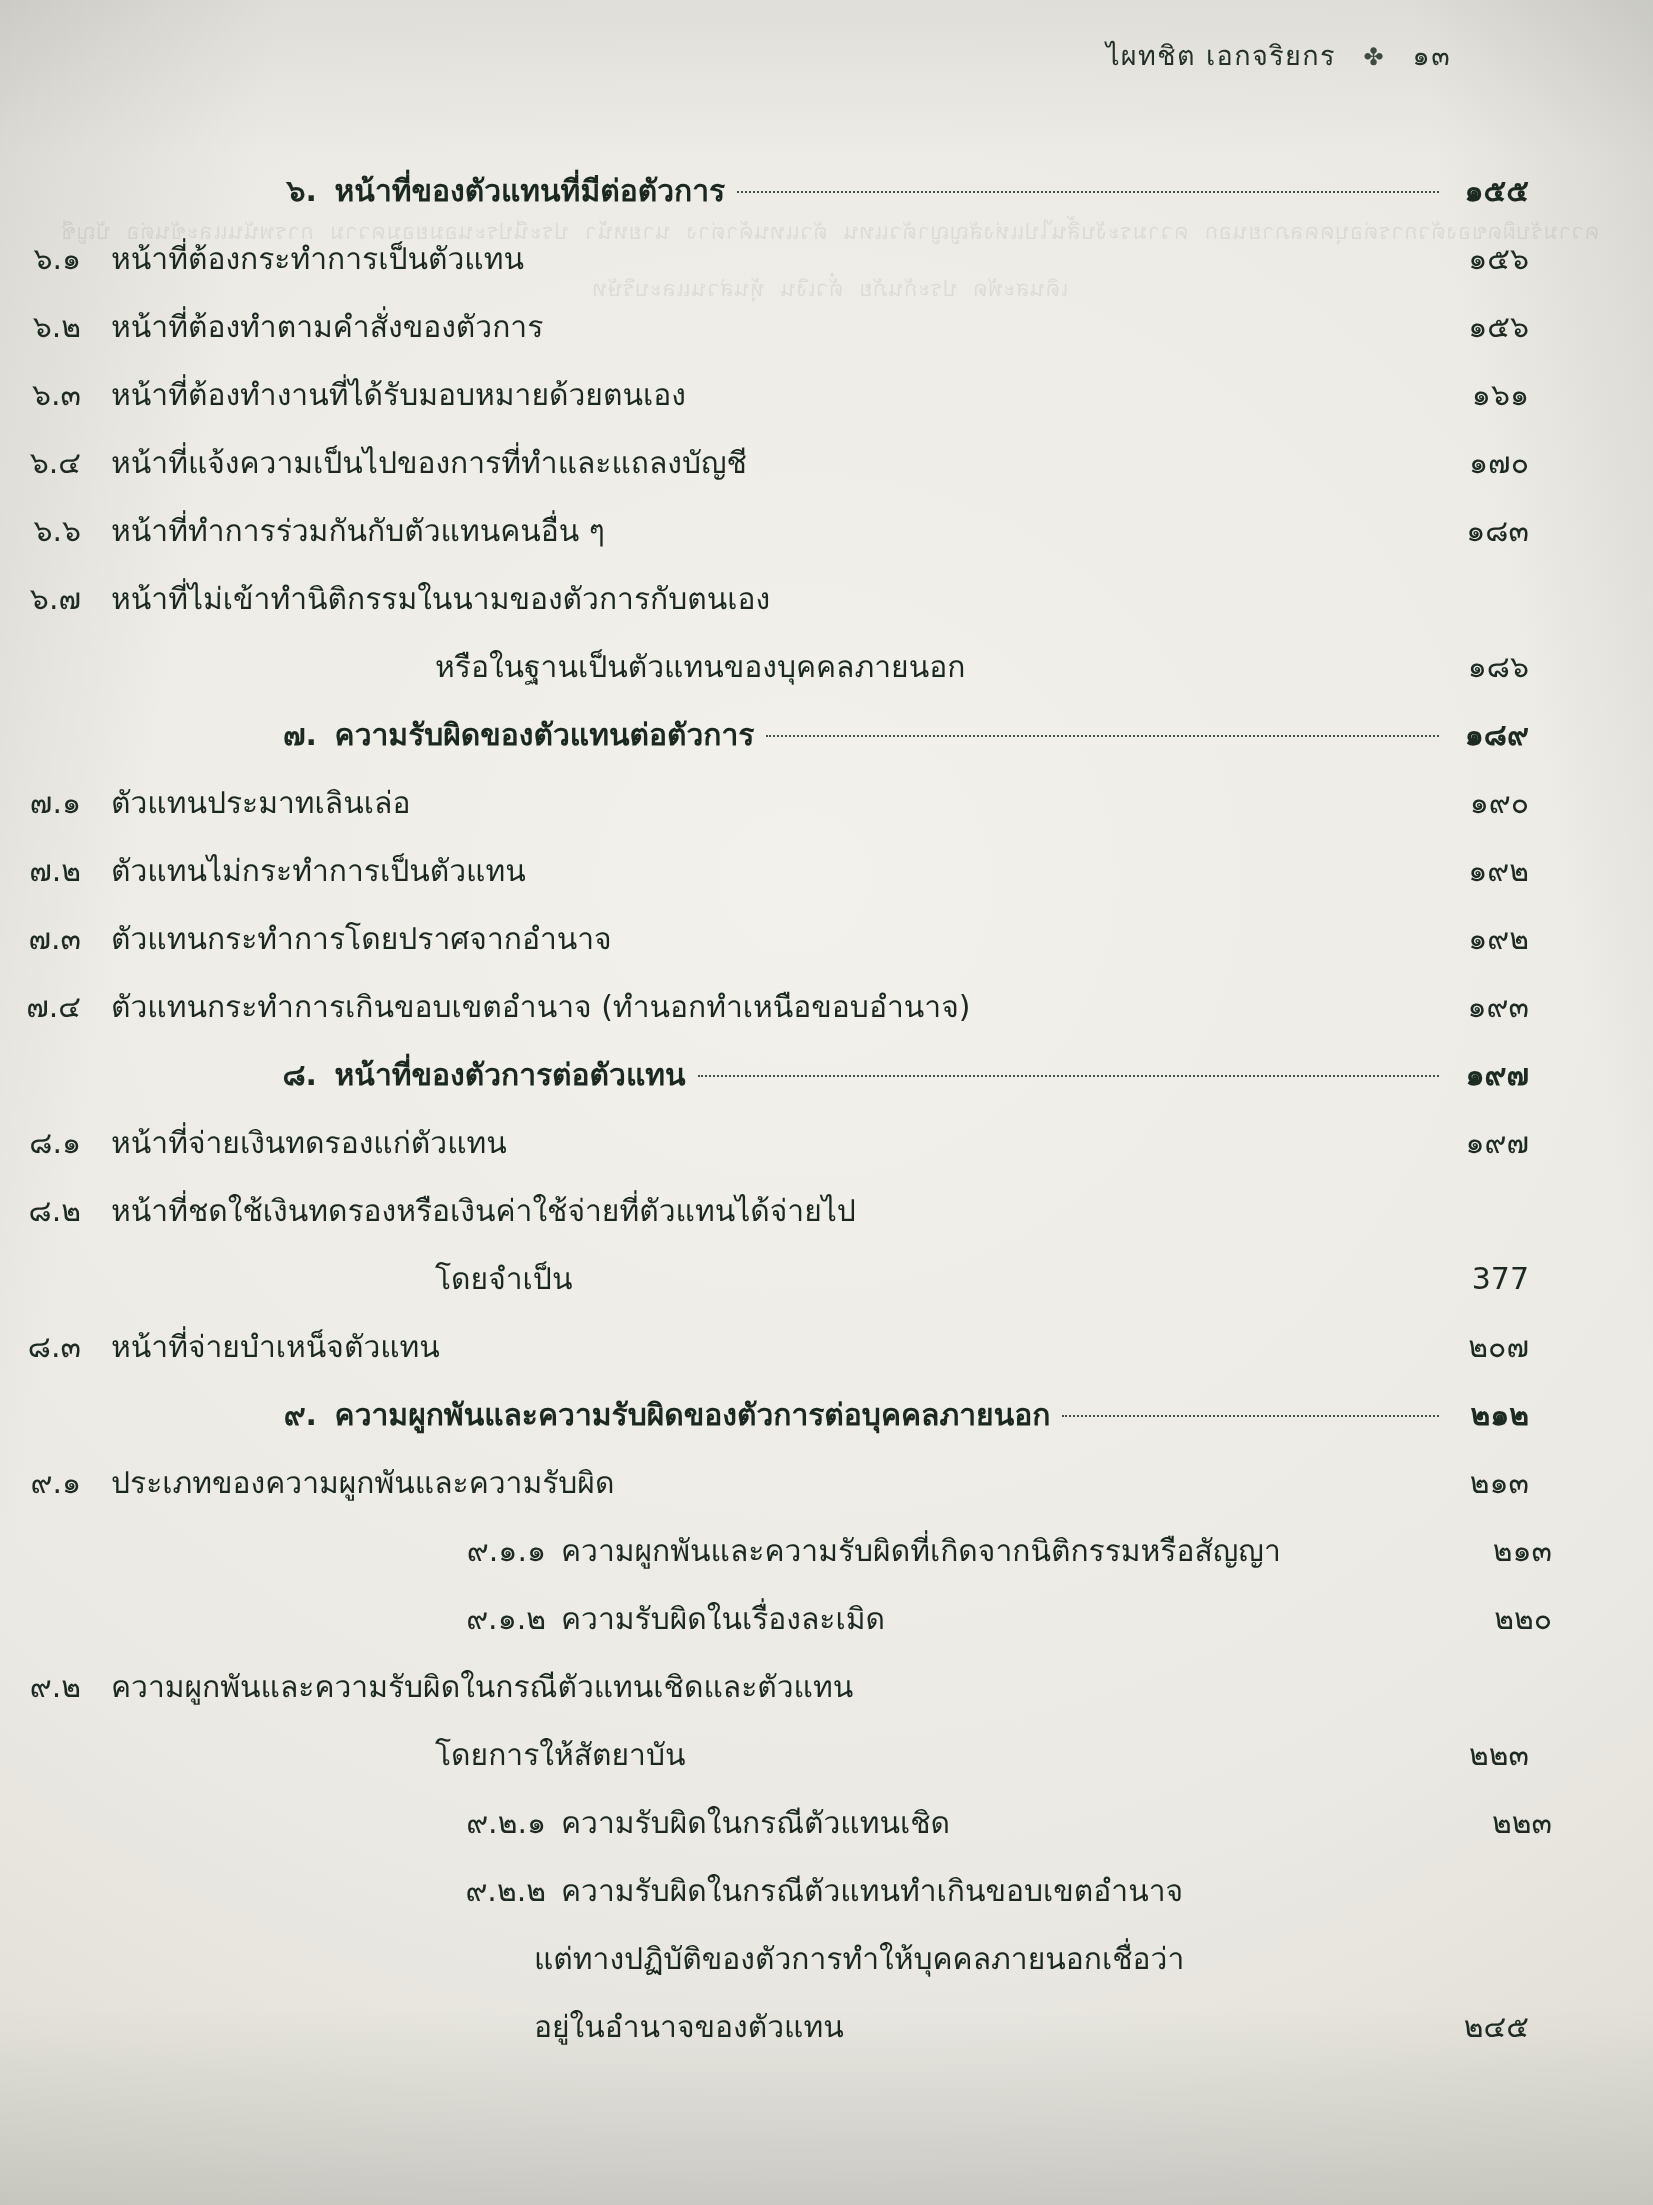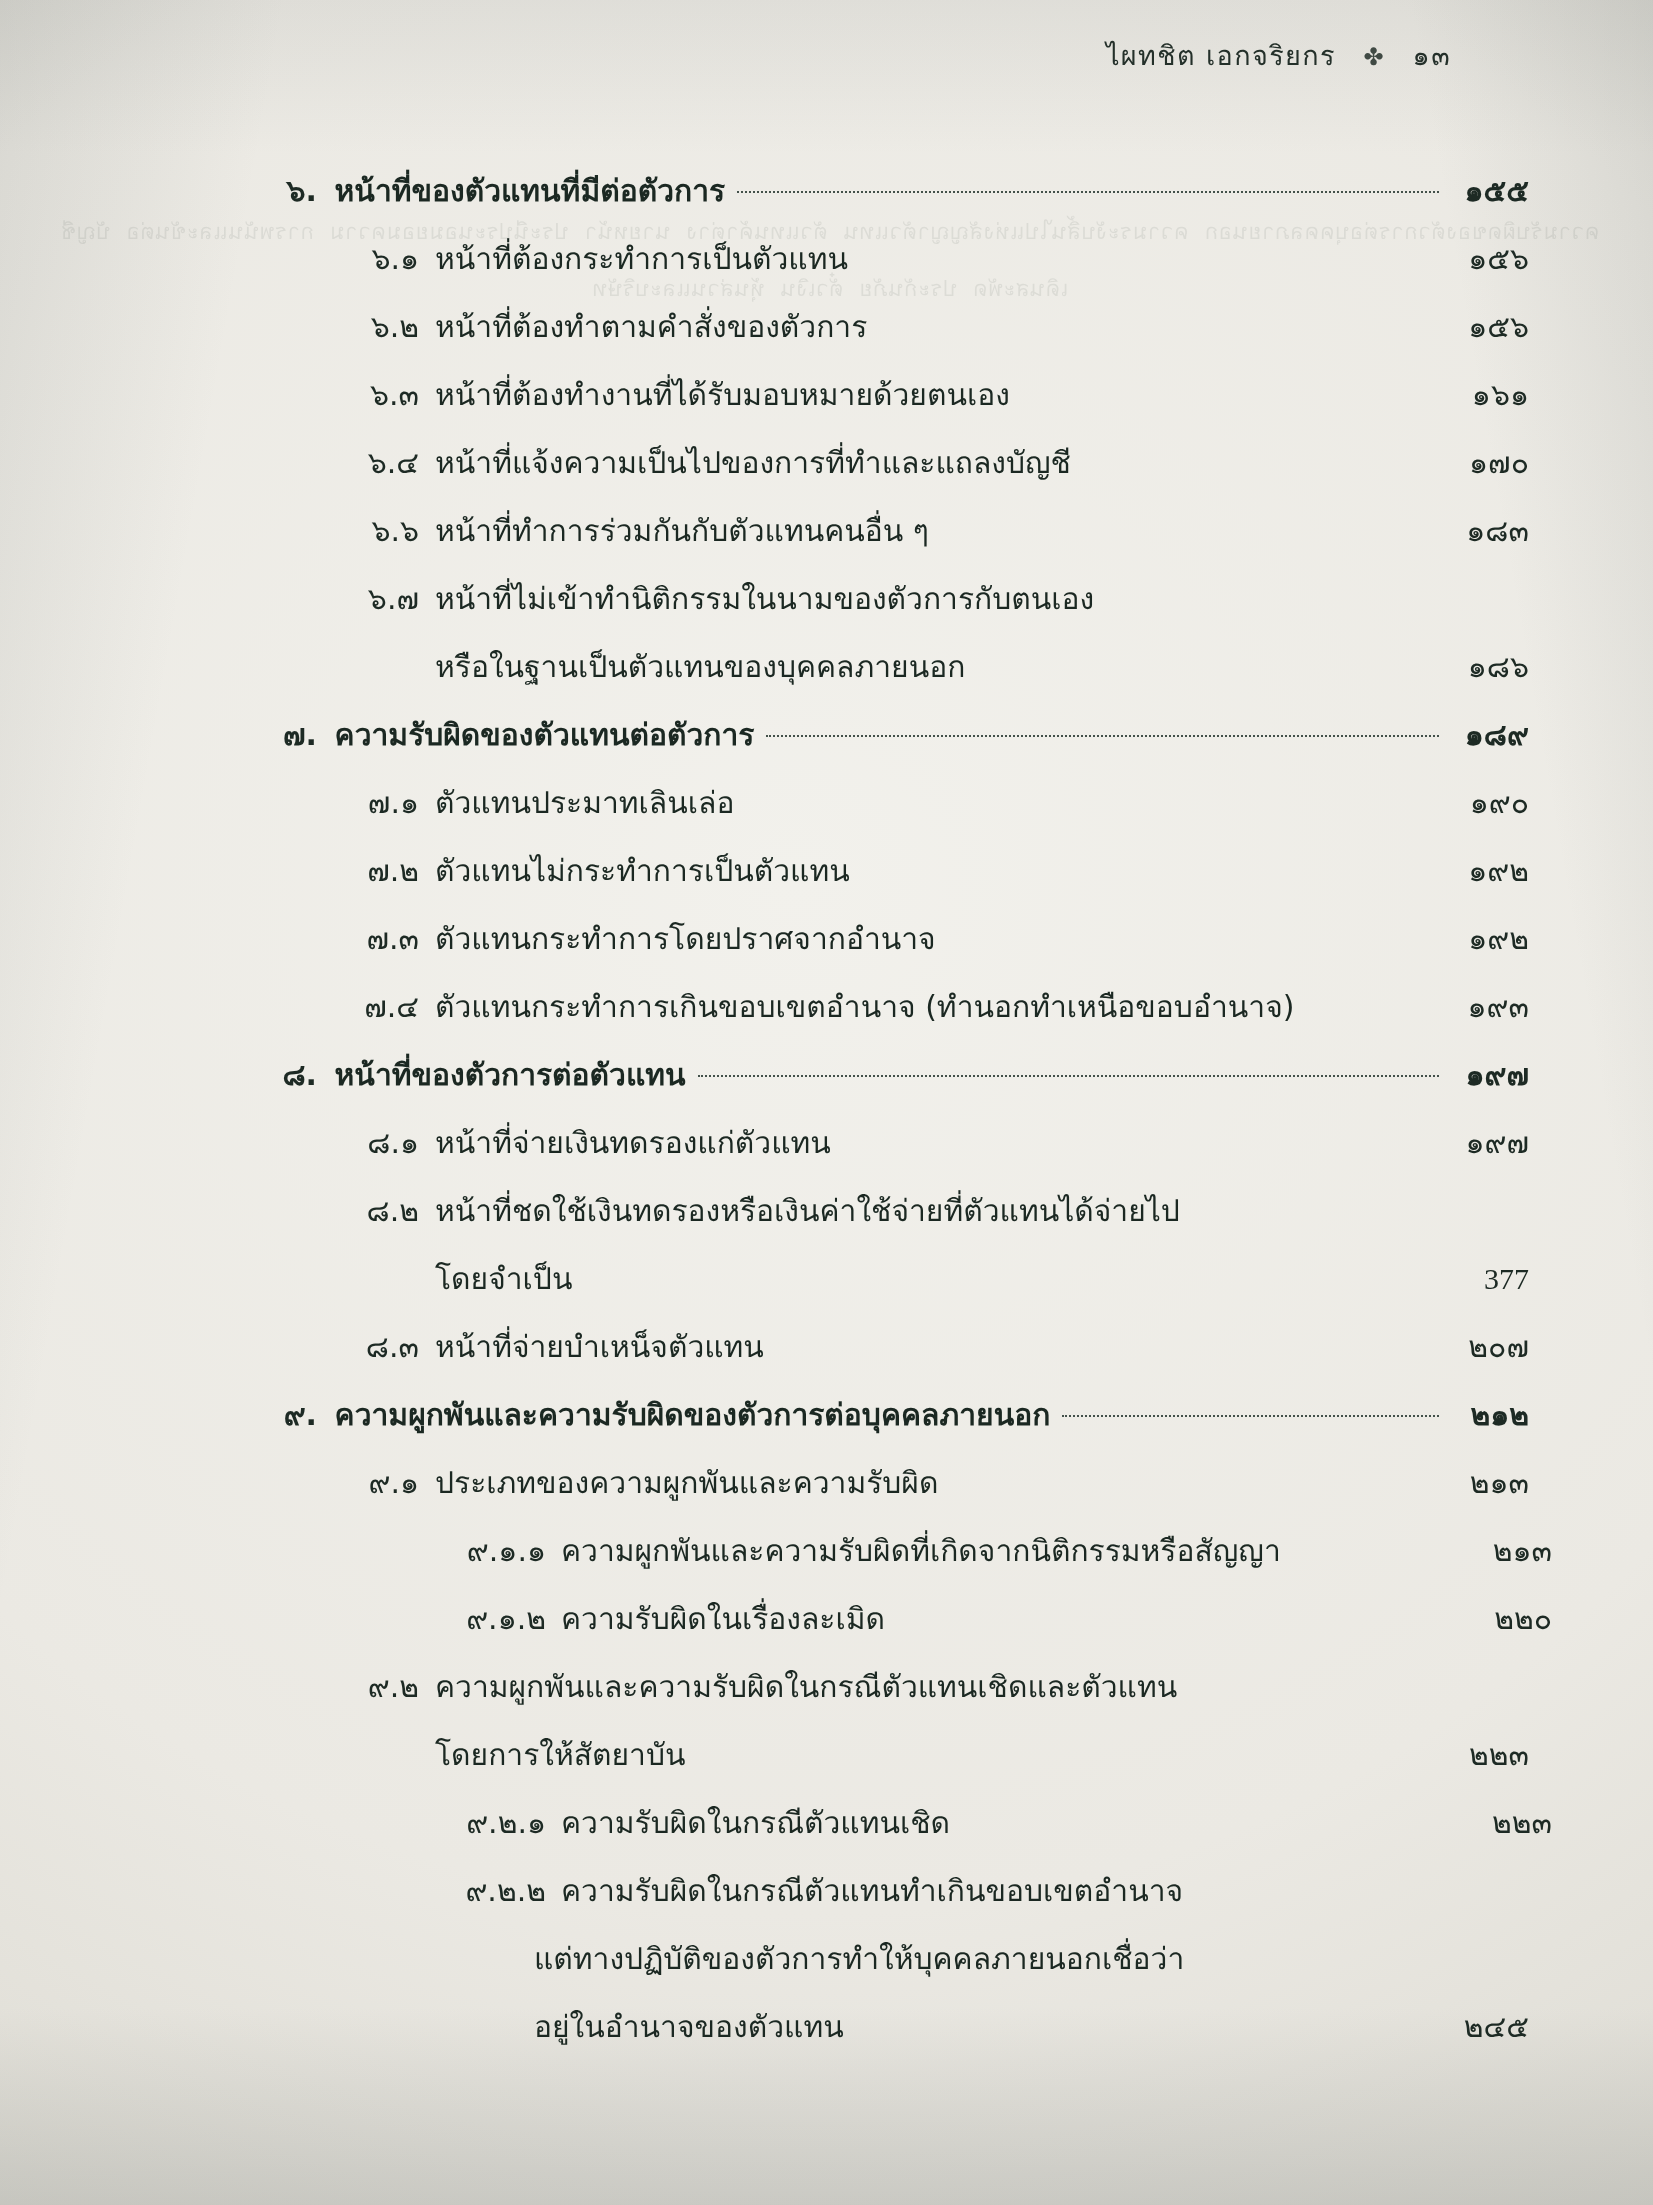--- a/index.html
+++ b/index.html
@@ -108,31 +108,30 @@
     text-align: right;
     white-space: nowrap;
     min-width: 81px;
   }
   
   .lvl1 { padding-left: 267px; padding-right: 125px; font-weight: 600; }
   .lvl1 .num-col { width: 50px; margin-right: 17.6px; font-weight: 600;}
   .lvl1 .txt { font-weight: 600; }
   .lvl1 .pg { font-weight: 600; }
 
-  .lvl2 { padding-left: 338px; padding-right: 125px; }
+  .lvl2 { padding-right: 125px; gap: 14px; }
   .lvl2 .num-col { width: 81px; margin-right: 16px; }
 
   .lvl3 { padding-left: 432px; padding-right: 102px; }
   .lvl3 .num-col { width: 114px; margin-right: 15px; }
 
   .cont-row {
     display: flex;
     align-items: baseline;
     height: 68px;
-    font-family: Liberation Serif, serif;
   }
   .cont-indent-2 { padding-left: 435px; padding-right: 125px; }
   .cont-indent-3 { padding-left: 534px; padding-right: 125px; }
   .cont-row .dots { border-bottom: none; }
 </style>
 </head>
 <body>
 
 <div class="page">
 

